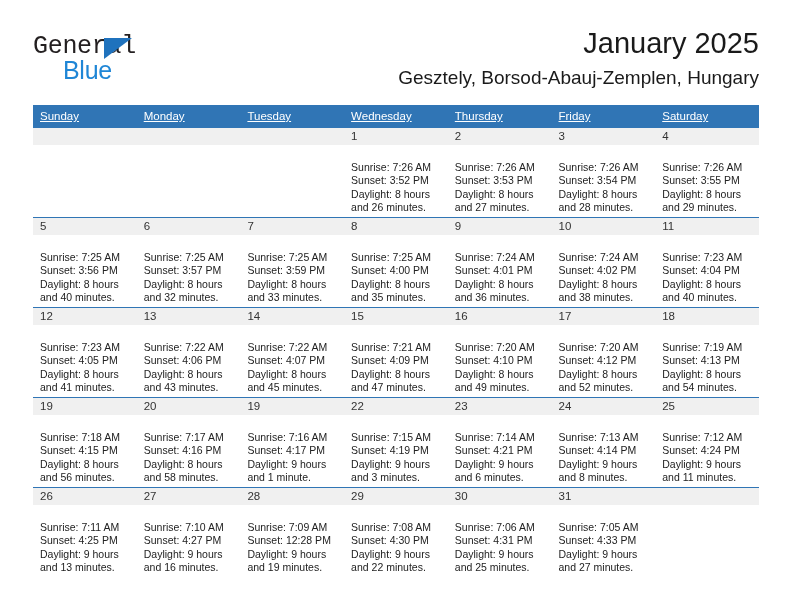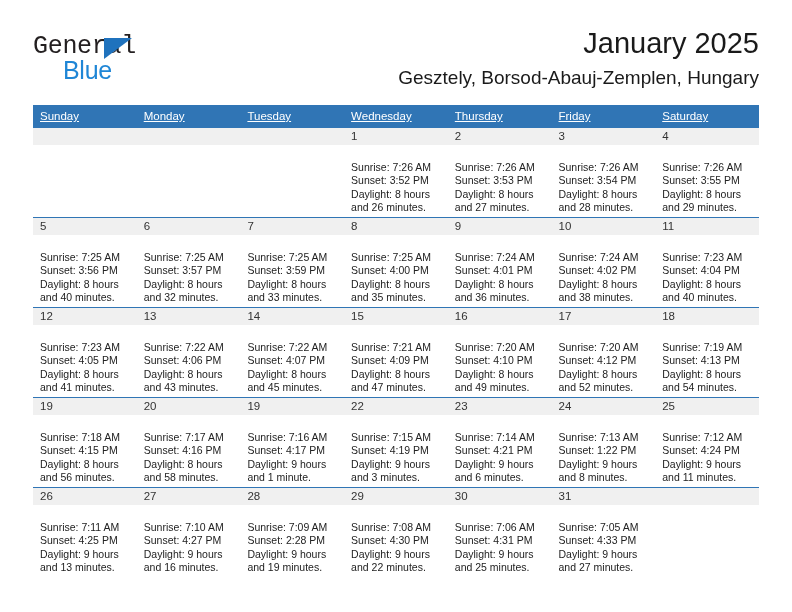--- a/index.html
+++ b/index.html
@@ -447,21 +447,21 @@
                 <div>Daylight: 9 hours</div>
                 <div>and 6 minutes.</div>
               </div>
             </div>
           </td>
           <td>
             <div class="daycell">
               <div class="daynum-band">24</div>
               <div class="details">
                 <div>Sunrise: 7:13 AM</div>
-                <div>Sunset: 1:22 PM</div>
+                <div>Sunset: 4:14 PM</div>
                 <div>Daylight: 9 hours</div>
                 <div>and 8 minutes.</div>
               </div>
             </div>
           </td>
           <td>
             <div class="daycell">
               <div class="daynum-band">25</div>
               <div class="details">
                 <div>Sunrise: 7:12 AM</div>
@@ -493,21 +493,21 @@
                 <div>Daylight: 9 hours</div>
                 <div>and 16 minutes.</div>
               </div>
             </div>
           </td>
           <td>
             <div class="daycell">
               <div class="daynum-band">28</div>
               <div class="details">
                 <div>Sunrise: 7:09 AM</div>
-                <div>Sunset: 2:28 PM</div>
+                <div>Sunset: 12:28 PM</div>
                 <div>Daylight: 9 hours</div>
                 <div>and 19 minutes.</div>
               </div>
             </div>
           </td>
           <td>
             <div class="daycell">
               <div class="daynum-band">29</div>
               <div class="details">
                 <div>Sunrise: 7:08 AM</div>

